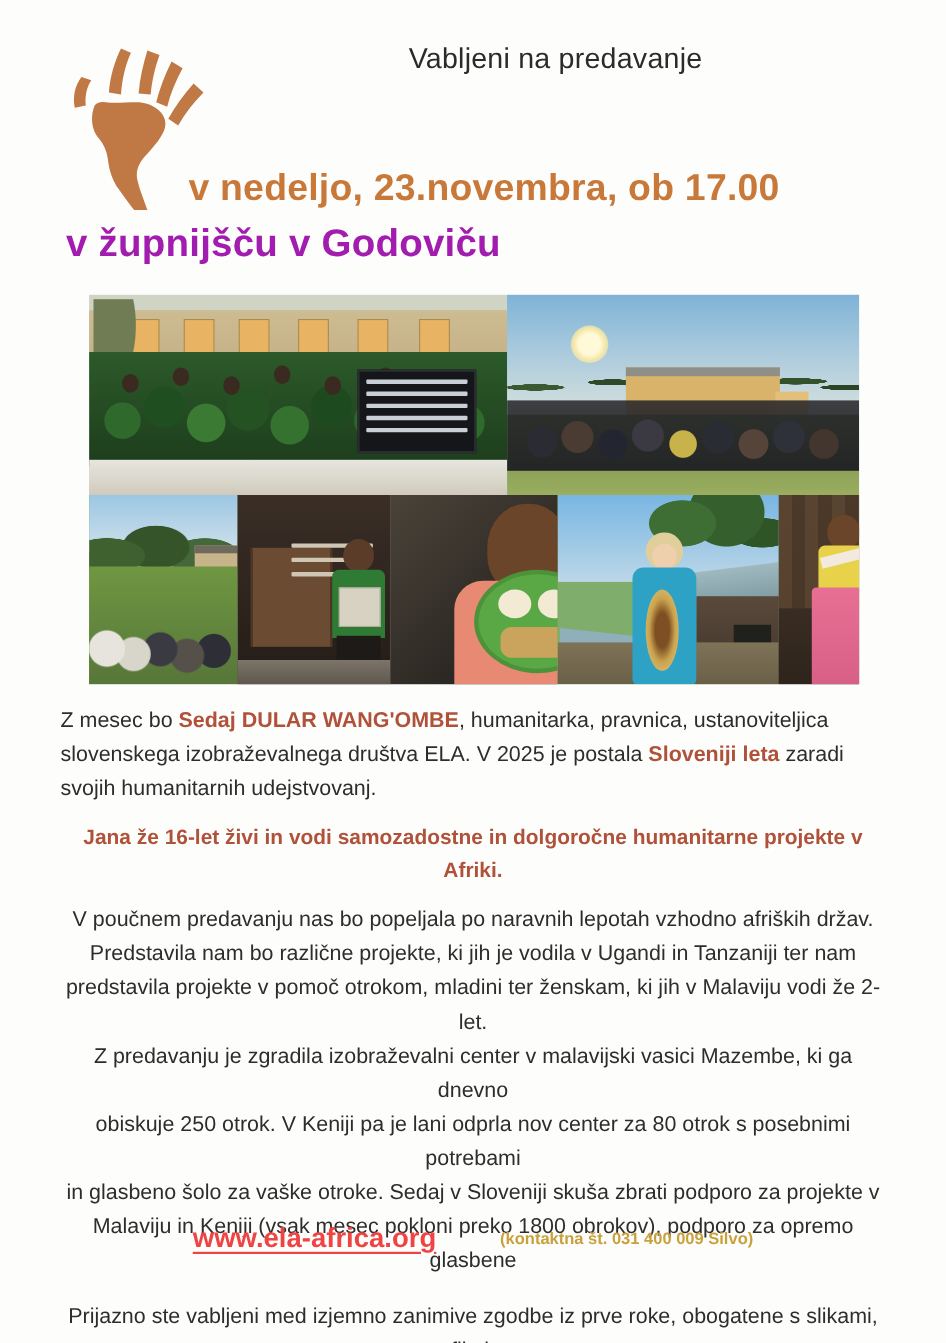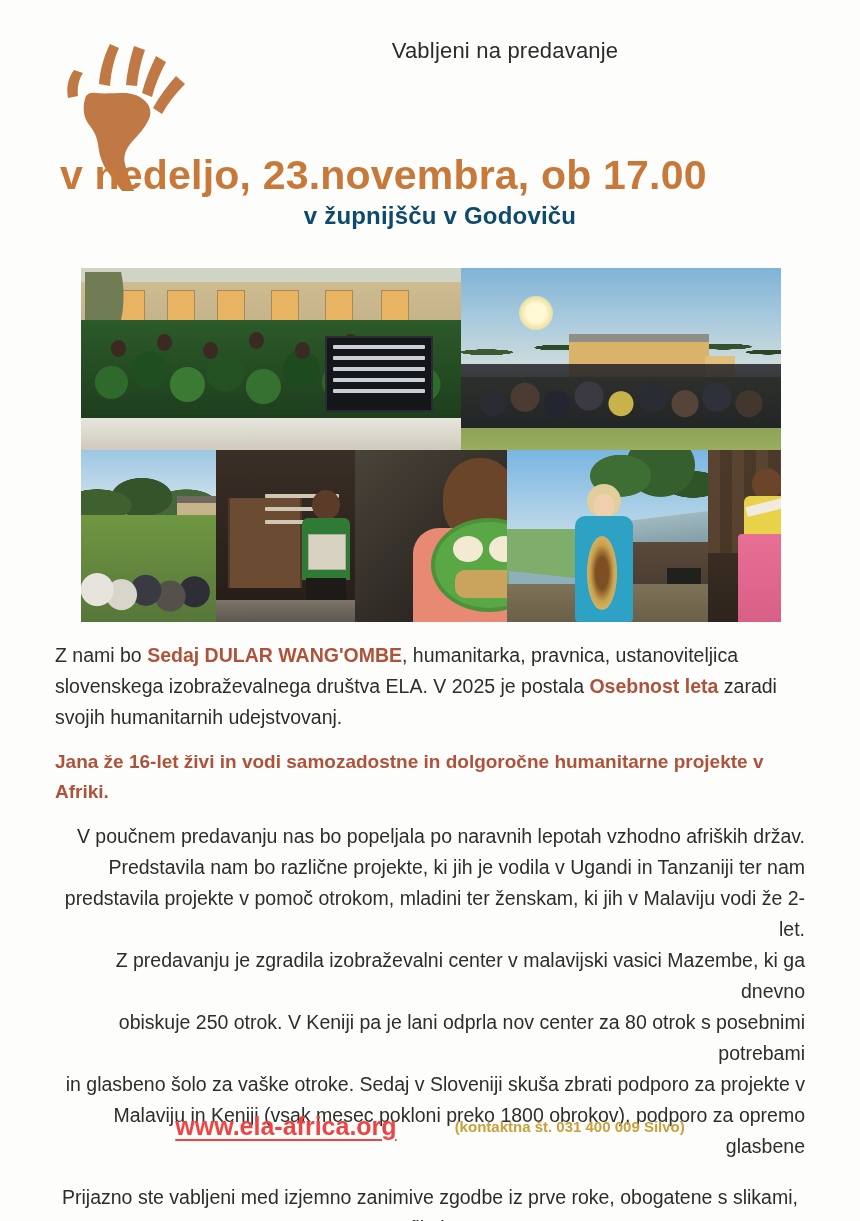--- a/index.html
+++ b/index.html
@@ -35,54 +35,54 @@
     height: 155px;
   }
   .logo svg { display: block; width: 100%; height: 100%; }
 
   .invite-line {
     position: absolute;
     top: 38px;
     left: 190px;
     right: 40px;
     text-align: center;
-    font-size: 22px;
+    font-size: 26px;
     color: #2b2b2b;
     letter-spacing: .2px;
   }
   .title-main {
     position: absolute;
     top: 92px;
     left: 190px;
     right: 40px;
     text-align: center;
     font-size: 37px;
     font-weight: bold;
     color: #c8793a;
     letter-spacing: .6px;
   }
   .title-line2 {
     position: absolute;
     top: 152px;
     left: 60px;
     right: 40px;
-    font-size: 41px;
+    text-align: center;
+    font-size: 34px;
     font-weight: bold;
     color: #c8793a;
     letter-spacing: .2px;
   }
   .title-line3 {
     position: absolute;
     top: 202px;
     left: 60px;
     right: 40px;
-    text-align: center;
-    font-size: 24px;
+    font-size: 35px;
     font-weight: bold;
-    color: #0c4a6e;
+    color: #a21caf;
     letter-spacing: .2px;
   }
 
   
   .collage {
     position: absolute;
     left: 81px;
     top: 268px;
     width: 700px;
     height: 354px;
@@ -372,28 +372,28 @@
     top: 640px;
   }
   .para {
     font-size: 19.5px;
     line-height: 31px;
     color: #2d2d2d;
     margin: 0 0 4px 0;
   }
   .accent { color: #b0523a; font-weight: bold; }
   .redline {
-    text-align: left;
+    text-align: center;
     font-size: 19px;
     line-height: 30px;
     font-weight: bold;
     color: #b0523a;
     margin: 14px 0 14px 0;
   }
-  .block-main { text-align: right; margin-top: 10px; }
+  .block-main { text-align: center; margin-top: 10px; }
   .block-main .ln { display: block; }
   .closing { text-align: center; margin-top: 20px; }
 
   .footer {
     position: absolute;
     left: 55px;
     right: 55px;
     top: 1112px;
     display: flex;
     align-items: center;
@@ -548,21 +548,21 @@
           <div class="tp"></div>
           <div class="sash"></div>
           <div class="sk2"></div>
         </div>
       </div>
     </div>
   </div>
 
   <div class="body-text">
 
-    <p class="para"><span>Z nami bo </span><span class="accent">Sedaj DULAR WANG'OMBE</span><span>, humanitarka, pravnica, ustanoviteljica slovenskega izobraževalnega društva ELA. V 2025 je postala </span><span class="accent">Osebnost leta</span><span> zaradi svojih humanitarnih udejstvovanj.</span></p>
+    <p class="para"><span>Z mesec bo </span><span class="accent">Sedaj DULAR WANG'OMBE</span><span>, humanitarka, pravnica, ustanoviteljica slovenskega izobraževalnega društva ELA. V 2025 je postala </span><span class="accent">Sloveniji leta</span><span> zaradi svojih humanitarnih udejstvovanj.</span></p>
 
     <p class="redline">Jana že 16-let živi in vodi samozadostne in dolgoročne humanitarne projekte v Afriki.</p>
 
     <div class="para block-main">
       <span class="ln">V poučnem predavanju nas bo popeljala po naravnih lepotah vzhodno afriških držav.</span>
       <span class="ln">Predstavila nam bo različne projekte, ki jih je vodila v Ugandi in Tanzaniji ter nam</span>
       <span class="ln">predstavila projekte v pomoč otrokom, mladini ter ženskam, ki jih v Malaviju vodi že 2-let.</span>
       <span class="ln">Z predavanju je zgradila izobraževalni center v malavijski vasici Mazembe, ki ga dnevno</span>
       <span class="ln">obiskuje 250 otrok. V Keniji pa je lani odprla nov center za 80 otrok s posebnimi potrebami</span>
       <span class="ln">in glasbeno šolo za vaške otroke. Sedaj v Sloveniji skuša zbrati podporo za projekte v</span>

